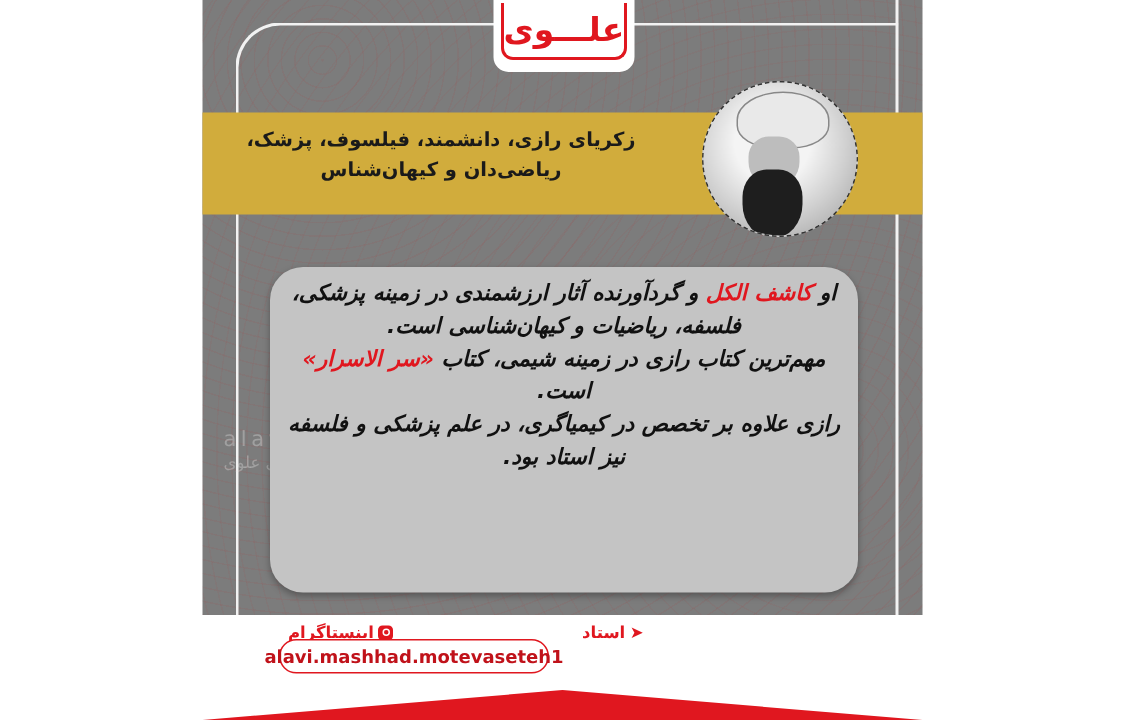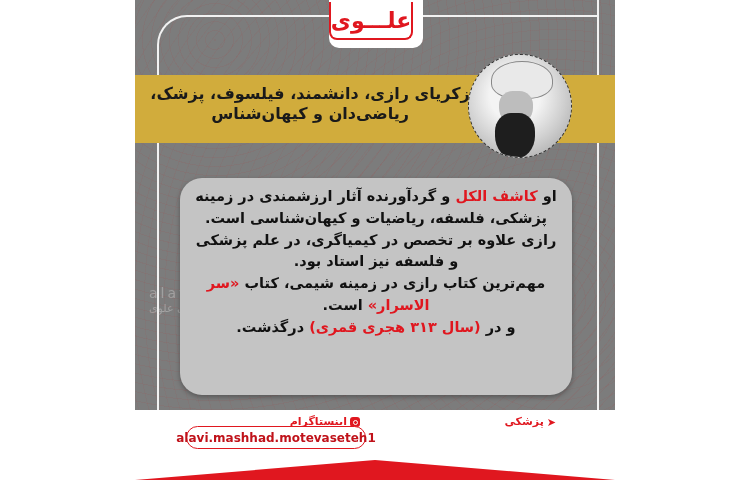--- a/index.html
+++ b/index.html
@@ -3,34 +3,34 @@
 <meta charset="utf-8">
 <style>
   html,body{margin:0;padding:0;}
   body{width:750px;height:480px;background:#ffffff;position:relative;overflow:hidden;font-family:"DejaVu Sans",sans-serif;}
   .panel{position:absolute;left:135px;top:0;width:480px;height:410px;background:#7c7c7c;overflow:hidden;}
   .panel .texture{position:absolute;inset:0;background:
      repeating-radial-gradient(circle at 80px 40px, rgba(150,90,90,0.18) 0 1px, transparent 1px 9px),
      repeating-radial-gradient(circle at 420px 300px, rgba(150,90,90,0.14) 0 1px, transparent 1px 10px);}
   .frame{position:absolute;left:22px;top:15px;width:440px;height:420px;border:2px solid #f2f2f2;border-radius:30px 0 0 0;border-bottom:none;border-right:none;}
   .frame-right{position:absolute;left:462px;top:0;width:2px;height:410px;background:#f2f2f2;}
-  .logo{position:absolute;left:329px;top:0;width:94px;height:48px;background:#fff;border-radius:0 0 10px 10px;display:flex;align-items:center;}
+  .logo{position:absolute;left:329px;top:0;width:94px;height:48px;background:#fff;border-radius:0 0 10px 10px;display:flex;align-items:center;justify-content:center;}
   .logo-inner{width:80px;height:36px;border:2px solid #e0171f;border-top:none;border-radius:0 0 8px 8px;display:flex;align-items:center;justify-content:center;color:#e0171f;font-weight:bold;font-size:22px;margin-top:-6px;}
   .band{position:absolute;left:135px;top:75px;width:480px;height:68px;background:#d1ac3c;}
-  .band-text{position:absolute;left:150px;top:84px;width:320px;text-align:center;direction:rtl;font-size:16px;line-height:20px;color:#1a1a1a;font-weight:bold;}
+  .band-text{position:absolute;left:134px;top:84px;width:320px;text-align:center;direction:rtl;font-size:13px;line-height:20px;color:#1a1a1a;font-weight:bold;}
   .portrait{position:absolute;left:468px;top:54px;width:102px;height:102px;border-radius:50%;background:radial-gradient(circle at 45% 40%, #f4f4f4 0 30%, #cfcfcf 60%, #9a9a9a 100%);border:1px dashed #333;overflow:hidden;}
   .portrait .turban{position:absolute;left:22px;top:6px;width:60px;height:36px;border-radius:50% 50% 40% 40%;background:#e9e9e9;border:1px solid #888;}
   .portrait .face{position:absolute;left:30px;top:36px;width:34px;height:34px;border-radius:40% 40% 50% 50%;background:#bdbdbd;}
   .portrait .beard{position:absolute;left:26px;top:58px;width:40px;height:46px;border-radius:40% 40% 50% 50%;background:#1e1e1e;}
   .watermark{position:absolute;color:rgba(230,230,230,0.35);font-size:11px;white-space:nowrap;}
-  .textbox{position:absolute;left:180px;top:178px;width:392px;height:217px;background:#c4c4c4;border-radius:22px;box-shadow:0 2px 5px rgba(0,0,0,0.3);}
+  .textbox{position:absolute;left:180px;top:178px;width:392px;height:217px;background:#c4c4c4;border-radius:22px;box-shadow:0 2px 5px rgba(0,0,0,0.3);font-style:italic;}
   .textbox .body{position:absolute;left:10px;top:8px;right:10px;text-align:center;direction:rtl;font-size:14.5px;line-height:21.8px;color:#111;font-weight:bold;}
   .hl{color:#e0171f;}
   .social{position:absolute;top:415px;height:34px;}
-  .social .label{position:absolute;top:0;width:100%;text-align:right;font-size:11px;color:#e0171f;font-weight:bold;direction:rtl;}
+  .social .label{position:absolute;top:0;width:100%;text-align:left;font-size:11px;color:#e0171f;font-weight:bold;direction:rtl;}
   .social .pill{position:absolute;top:11px;left:0;right:0;height:21px;border:1.5px solid #e0171f;border-radius:12px;display:flex;align-items:center;justify-content:center;color:#c0121a;font-size:12px;font-weight:bold;background:#fff;}
   .social .label span{background:#fff;padding:0 6px;}
   .icon-box{display:inline-block;width:10px;height:10px;background:#e0171f;border-radius:3px;vertical-align:middle;margin-left:3px;position:relative;}
   .icon-box:after{content:"";position:absolute;left:2.5px;top:2.5px;width:3px;height:3px;border:1px solid #fff;border-radius:50%;}
   .plane{display:inline-block;color:#e0171f;font-size:11px;vertical-align:middle;margin-left:3px;}
   .red-tri{position:absolute;left:135px;top:456px;width:480px;height:24px;}
 </style>
 </head>
 <body>
 
@@ -55,30 +55,29 @@
 
 <div class="portrait">
   <div class="turban"></div>
   <div class="face"></div>
   <div class="beard"></div>
 </div>
 
 <div class="textbox">
   <div class="body">
     <div><span>او </span><span class="hl">کاشف الکل</span><span> و گردآورنده آثار ارزشمندی در زمینه پزشکی، فلسفه، ریاضیات و کیهان‌شناسی است.</span></div>
+    <div><span>مهم‌ترین کتاب رازی در زمینه شیمی، کتاب </span><span class="hl">«سر الاسرار»</span><span> است.</span></div>
     <div>رازی علاوه بر تخصص در کیمیاگری، در علم پزشکی و فلسفه نیز استاد بود.</div>
-    <div><span>مهم‌ترین کتاب رازی در زمینه شیمی، کتاب </span><span class="hl">«سر الاسرار»</span><span> است.</span></div>
-    <div><span>و در </span><span class="hl">(سال ۳۱۳ هجری قمری)</span><span> درگذشت.</span></div>
   </div>
 </div>
 
 <div class="social" style="left:186px;width:180px;">
   <div class="label"><span><i class="icon-box"></i><b>اینستاگرام</b></span></div>
   <div class="pill">alavi.mashhad.motevaseteh1</div>
 </div>
 
 <div class="social" style="left:382px;width:180px;">
-  <div class="label"><span><i class="plane">➤</i><b>پزشکی</b></span></div>
+  <div class="label"><span><i class="plane">➤</i><b>استاد</b></span></div>
 </div>
 
 <svg class="red-tri" viewBox="0 0 480 24" preserveAspectRatio="none">
   <polygon points="0,24 240,4 480,24" fill="#e0171f"></polygon>
 </svg>
 
 </body></html>

